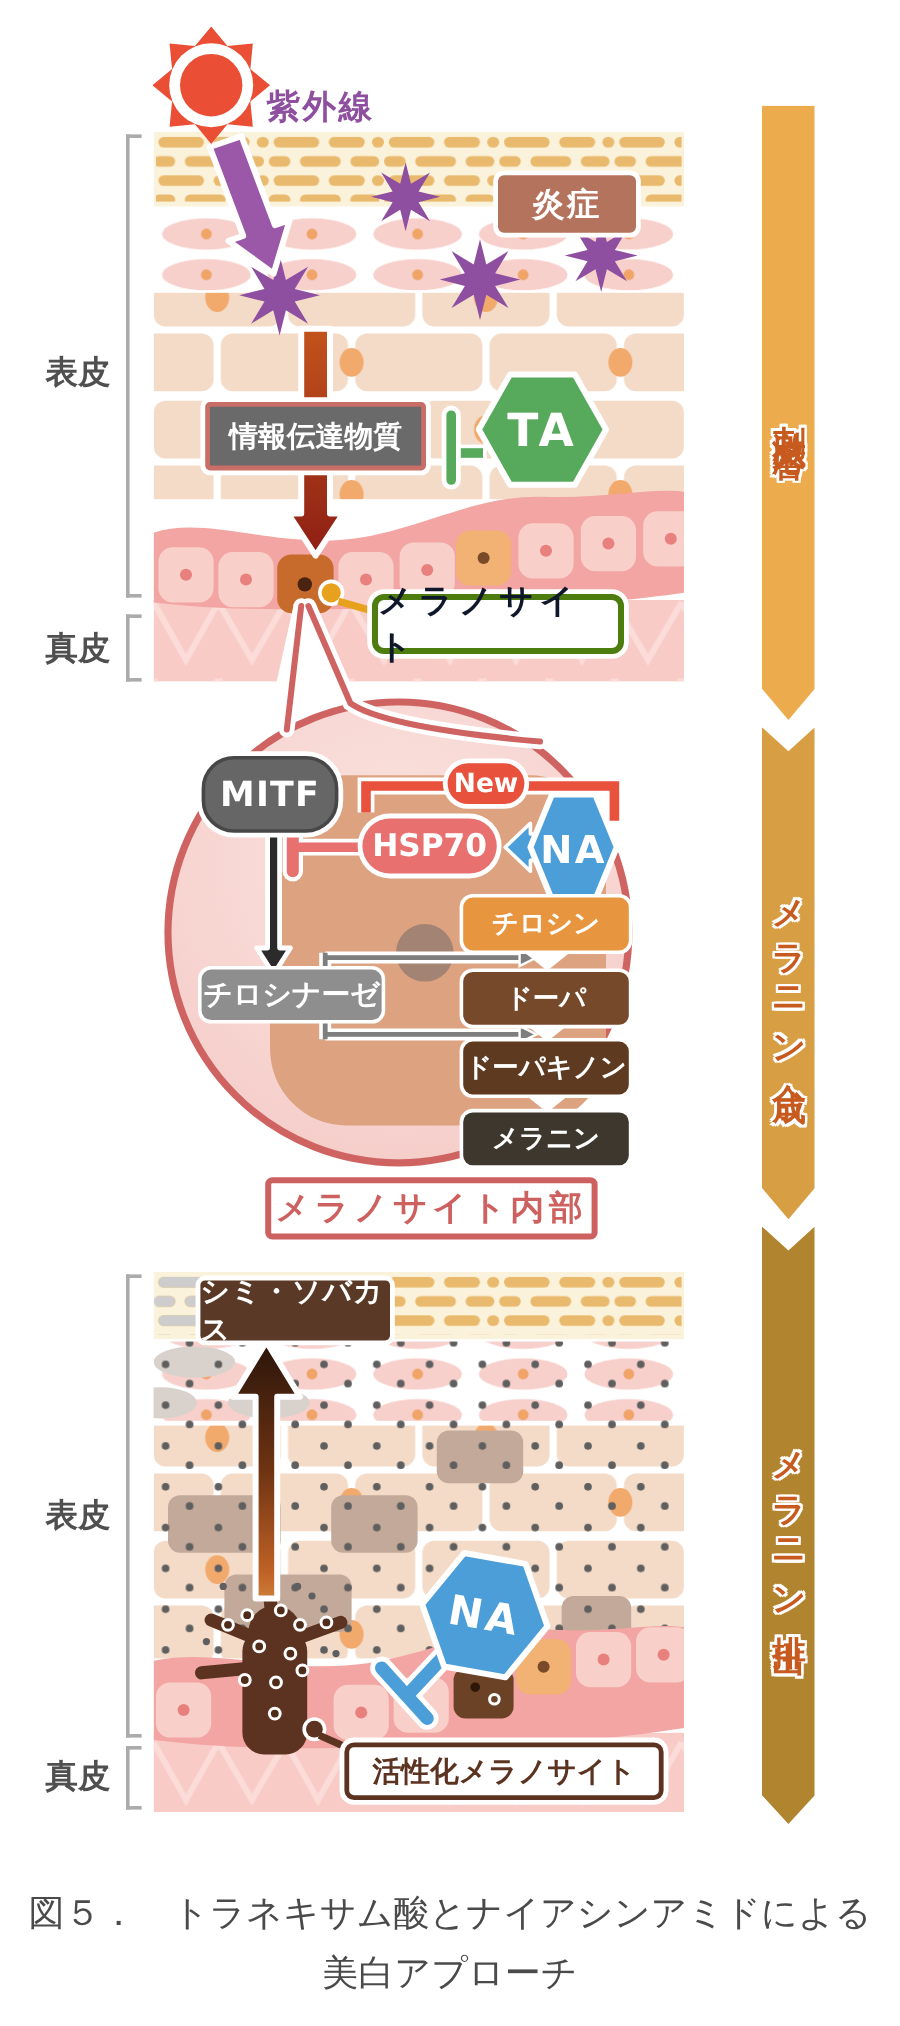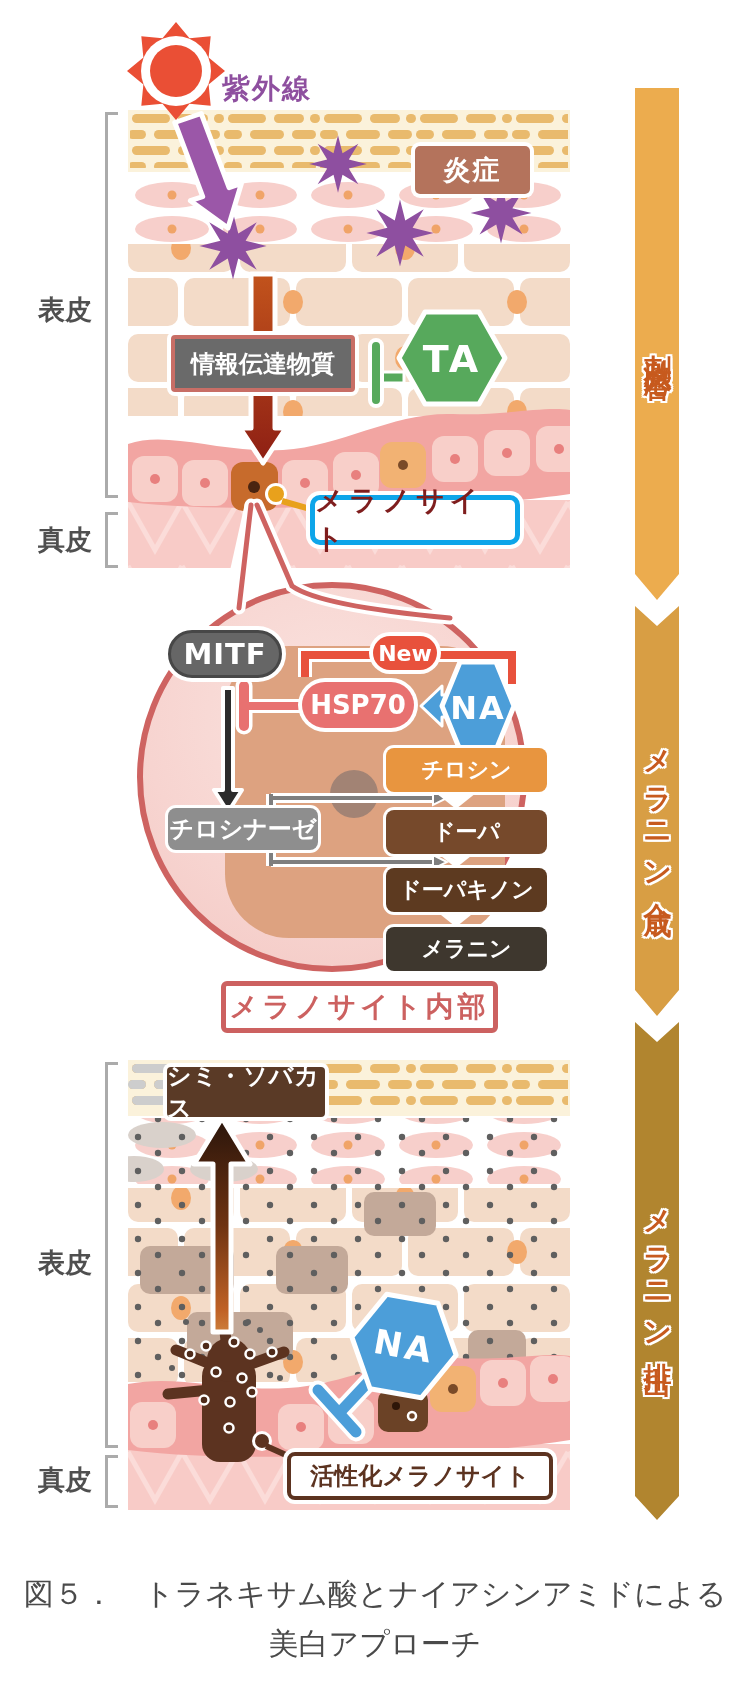--- a/index.html
+++ b/index.html
@@ -14,41 +14,41 @@
   .sun-ring{position:absolute;inset:14px;background:#fff;border-radius:50%;}
   .sun-core{position:absolute;inset:23px;background:#EA4F35;border-radius:50%;}
   .uv-label{left:222px;top:70px;font-size:28px;color:#8E4F9F;letter-spacing:2px;}
   
   .box{position:absolute;display:flex;align-items:center;justify-content:center;
        font-weight:bold;box-sizing:border-box;}
   .inflammation{left:415px;top:146px;width:115px;height:48px;background:#B4735C;color:#fff;
        font-size:27px;border-radius:5px;box-shadow:0 0 0 4px #fff;letter-spacing:2px;}
   .signal{left:171px;top:335px;width:184px;height:57px;background:#6A6A6A;color:#fff;
        font-size:24px;border:4px solid #C86E66;border-radius:4px;box-shadow:0 0 0 4px #fff;}
-  .melano-label{left:310px;top:495px;width:210px;height:50px;background:#fff;color:#7f1d1d;
-       font-size:28px;border:5px solid #0ea5e9;border-radius:10px;box-shadow:0 0 0 4px #fff;letter-spacing:5px;}
+  .melano-label{left:310px;top:495px;width:210px;height:50px;background:#fff;color:#0f172a;
+       font-size:28px;border:5px solid #4d7c0f;border-radius:10px;box-shadow:0 0 0 4px #fff;letter-spacing:5px;}
   .melano-dot{left:268px;top:486px;width:16px;height:16px;border-radius:50%;background:#E8A11C;
        box-shadow:0 0 0 3px #fff;}
   .melano-line{left:282px;top:498px;width:38px;height:6px;background:#E8A11C;transform:rotate(16deg);transform-origin:left center;}
   .bracket{position:absolute;width:13px;border:3px solid #ABABAB;border-right:none;box-sizing:border-box;}
   .layer-label{font-size:27px;color:#4F4F4F;}
   
   .circle{left:137px;top:582px;width:378px;height:378px;border:6px solid #CE6361;border-radius:50%;
        background:radial-gradient(circle at 50% 35%, #FAE3DF 0%, #F7D4D0 60%, #F3C8C3 100%);box-sizing:content-box;}
   .tanbody{left:225px;top:646px;width:280px;height:292px;background:#DDA280;border-radius:64px;}
   .nucleus{left:330px;top:770px;width:48px;height:48px;border-radius:50%;background:#A28374;}
-  .mitf{left:168px;top:630px;width:114px;height:48px;background:#666;color:#fff;font-size:29px;
+  .mitf{left:168px;top:630px;width:114px;height:64px;background:#666;color:#fff;font-size:29px;
        border:3px solid #474747;border-radius:27px;box-shadow:0 0 0 4px #fff;letter-spacing:1px;}
   .newbadge{left:373px;top:636px;width:64px;height:34px;background:#E8513C;color:#fff;font-size:22px;
        border-radius:17px;box-shadow:0 0 0 4px #fff;}
   .hsp70{left:302px;top:682px;width:112px;height:46px;background:#E87170;color:#fff;font-size:26px;
        border-radius:23px;box-shadow:0 0 0 4px #fff;}
   .tyrosinase{left:168px;top:808px;width:150px;height:42px;background:#8E8E8E;color:#fff;font-size:24px;
        border-radius:8px;box-shadow:0 0 0 3px #fff;}
-  .chain{left:386px;width:161px;height:44px;color:#fff;font-size:22px;border-radius:8px;box-shadow:0 0 0 3px #fff;}
+  .chain{left:386px;width:138px;height:44px;color:#fff;font-size:22px;border-radius:8px;box-shadow:0 0 0 3px #fff;}
   .inside-label{left:221px;top:981px;width:277px;height:52px;background:#fff;color:#CC6160;font-size:28px;
        border:5px solid #CC6160;border-radius:6px;box-shadow:0 0 0 4px #fff;letter-spacing:4px;}
   
   .spots{left:167px;top:1067px;width:158px;height:50px;background:#5A3A26;color:#fff;font-size:24px;
        border-radius:4px;box-shadow:0 0 0 4px #fff;letter-spacing:1px;}
   .activated{left:287px;top:1452px;width:266px;height:48px;background:#fff;color:#5C3320;font-size:24px;
        border:4px solid #5C3320;border-radius:8px;box-shadow:0 0 0 4px #fff;}
   .act-dot{left:255px;top:1434px;width:14px;height:14px;border-radius:50%;background:#5C3320;box-shadow:0 0 0 3px #fff;}
   .act-line{left:266px;top:1443px;width:28px;height:6px;background:#5C3320;transform:rotate(24deg);transform-origin:left center;}
   

